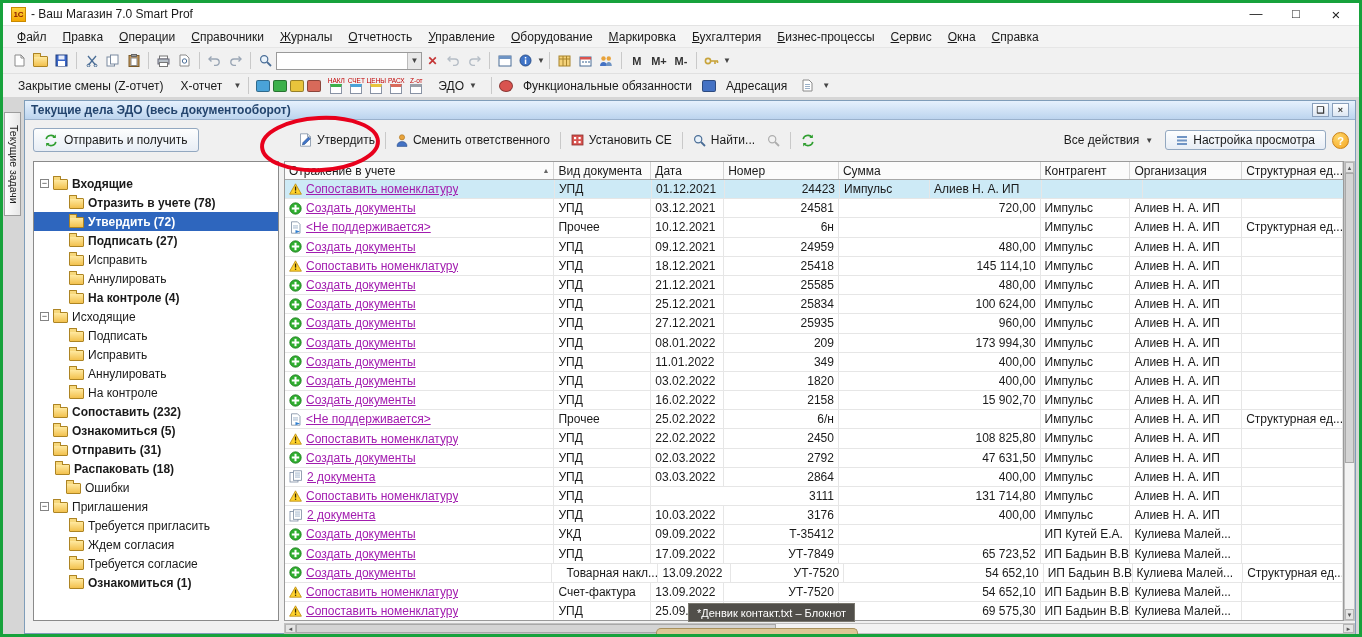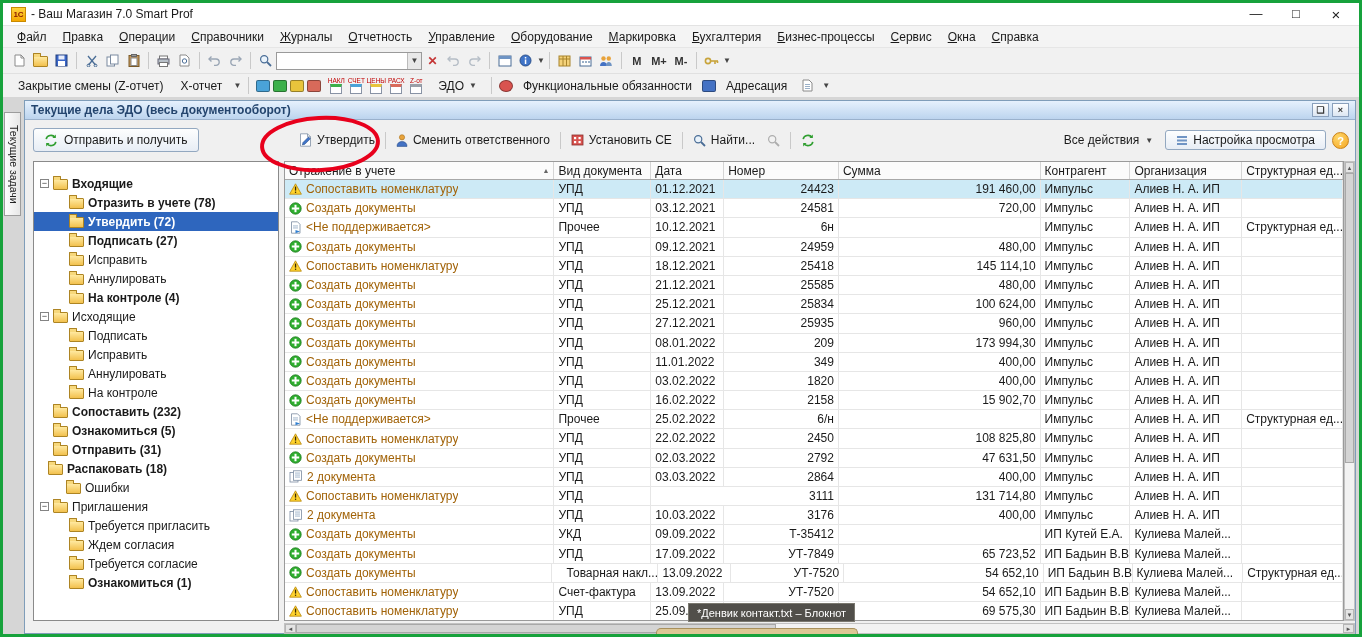--- a/index.html
+++ b/index.html
@@ -68,21 +68,21 @@
   .table { position:absolute; left:259px; top:60px; width:1060px; height:460px; background:#fff; border:1px solid #9a9a9a; overflow:hidden; }
   .thead { display:flex; height:18px; background:#fbfbfb; border-bottom:1px solid #a8a8a8; }
   .th { display:flex; align-items:center; justify-content:space-between; padding:0 4px; border-right:1px solid #d5d5d5; overflow:hidden; white-space:nowrap; font-size:12px; }
   .sort { font-size:7px; color:#666; margin-left:2px; }
   .trow { display:flex; height:19.2px; border-bottom:1px solid #e6e6e6; background:#fff; }
   .trow.rsel { background:#cdeaf6; }
   .td { padding:0 4px; font-size:12px; line-height:18px; overflow:hidden; white-space:nowrap; border-right:1px solid #e6e6e6; }
   .td.num { text-align:right; }
   .td.c0 { display:flex; align-items:center; gap:4px; }
   .rowic { flex:none; display:inline-flex; }
-  .rlink { color:#a16207; overflow:hidden; white-space:nowrap; cursor:pointer; }
+  .rlink { color:#a21caf; text-decoration:underline; overflow:hidden; white-space:nowrap; cursor:pointer; }
 
   
   .hscroll { position:absolute; left:259px; top:522px; width:1071px; height:11px; background:#f2f2f2; border:1px solid #c2c2c2; display:flex; align-items:stretch; }
   .vscroll { position:absolute; left:1319px; top:60px; width:11px; height:460px; background:#f2f2f2; border:1px solid #c2c2c2; display:flex; flex-direction:column; }
   .sb-arr { background:#e4e4e4; border:1px solid #b5b5b5; color:#555; font-size:6px; display:flex; align-items:center; justify-content:center; flex:none; cursor:pointer; }
   .hscroll .sb-arr { width:11px; }
   .vscroll .sb-arr { height:11px; }
   .sb-thumb { background:#d4d4d4; border:1px solid #a8a8a8; cursor:pointer; }
   .hscroll .sb-thumb { width:480px; }
   .vscroll .sb-thumb { height:290px; }
@@ -483,21 +483,21 @@
         <div class="tree-row" style="padding-left: 6px;">
           <span class="expander hid"></span>
           <span class="folder"></span>
           <span class="tlabel b">Ознакомиться (5)</span>
         </div>
         <div class="tree-row" style="padding-left: 6px;">
           <span class="expander hid"></span>
           <span class="folder"></span>
           <span class="tlabel b">Отправить (31)</span>
         </div>
-        <div class="tree-row" style="padding-left: 1px;">
+        <div class="tree-row" style="padding-left: 8px;">
           <span class="expander hid"></span>
           <span class="folder"></span>
           <span class="tlabel b">Распаковать (18)</span>
         </div>
         <div class="tree-row" style="padding-left: 6px; margin-left: 13px;">
           <span class="expander hid"></span>
           <span class="folder"></span>
           <span class="tlabel">Ошибки</span>
         </div>
         <div class="tree-row" style="padding-left: 6px;">
@@ -563,21 +563,20 @@
                   <path d="M6.5 0.8 L12.4 11.2 L0.6 11.2 Z" fill="#ffd32e" stroke="#b8860b" stroke-width="0.8"></path>
                   <rect x="5.9" y="3.6" width="1.3" height="4" fill="#3a2a00"></rect>
                   <rect x="5.9" y="8.6" width="1.3" height="1.3" fill="#3a2a00"></rect>
                 </svg>
               </span>
               <span class="rlink">Сопоставить номенклатуру</span>
             </div>
             <div class="td" style="width: 97px;">УПД</div>
             <div class="td" style="width: 73px;">01.12.2021</div>
             <div class="td num" style="width: 115px;">24423</div>
-            <div class="td num" style="width: 202px;">191 460,00</div>
             <div class="td" style="width: 90px;">Импульс</div>
             <div class="td" style="width: 112px;">Алиев Н. А. ИП</div>
             <div class="td" style="width: 101px;"></div>
           </div>
           <div class="trow">
             <div class="td c0" style="width: 270px;">
               <span class="rowic">
                 <svg width="13" height="13" viewBox="0 0 13 13">
                   <circle cx="6.5" cy="6.5" r="5.7" fill="#2fae2f" stroke="#1c7a1c" stroke-width="0.8"></circle>
                   <rect x="5.5" y="2.8" width="2" height="7.4" fill="#fff"></rect>

